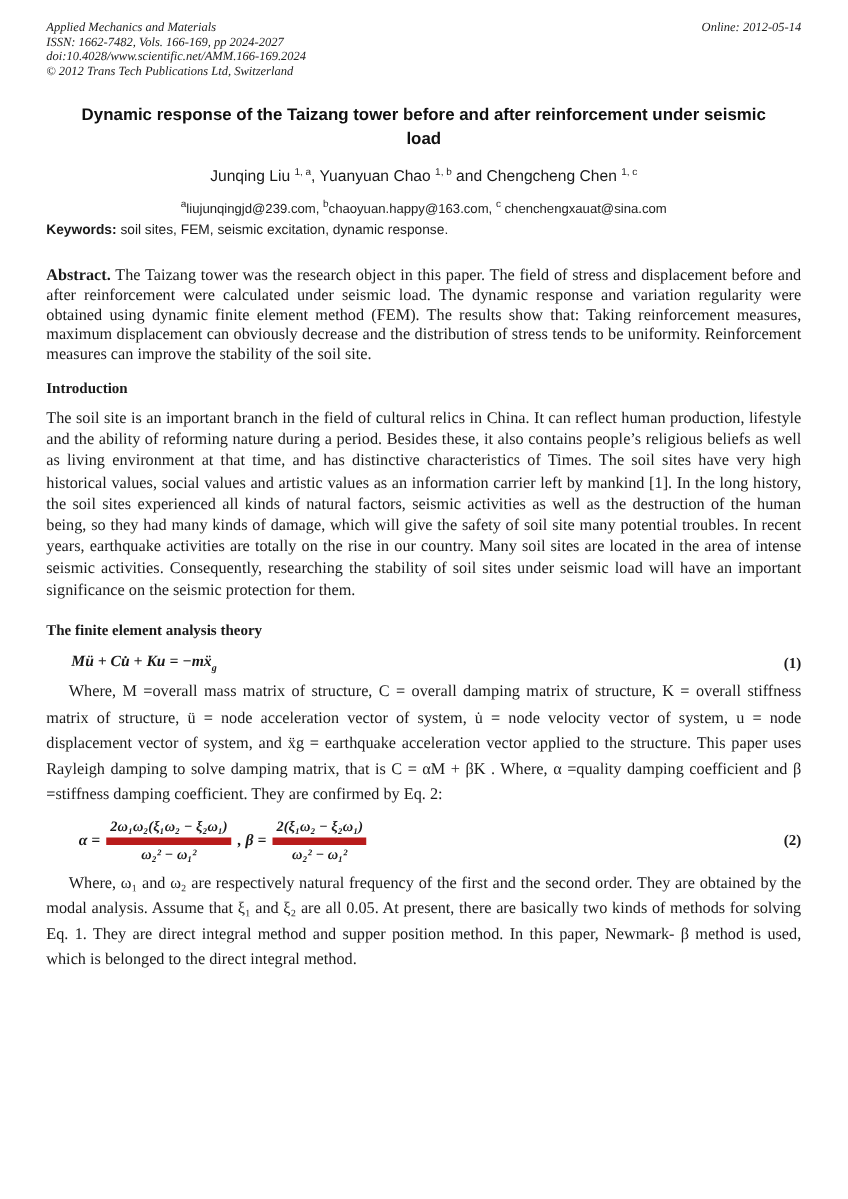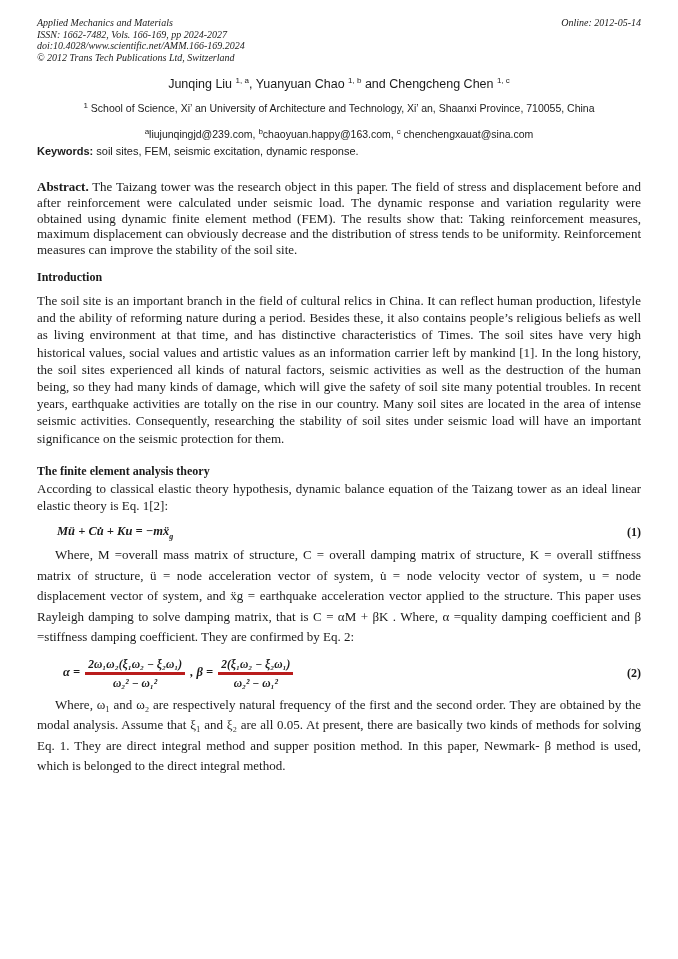--- a/index.html
+++ b/index.html
@@ -73,64 +73,61 @@
   }
   .eq1 { margin-top: 10px; padding-left: 20px; }
   .eq2 { margin-top: 9px; padding-left: 26px; }
   .eq-body { font-style: italic; }
   .eq-body sub { font-size: 8px; font-style: italic; }
   .eq-num { font-style: normal; font-size: 12px; }
   .frac {
     display: inline-block; text-align: center; vertical-align: middle;
     font-size: 11.5px; line-height: 14px; margin: 0 2px;
   }
-  .frac .fnum { display: block; border-bottom: 3px solid #b91c1c; padding: 0 3px 1px 3px; }
+  .frac .fnum { display: block; border-bottom: 6px solid #b91c1c; padding: 0 3px 1px 3px; }
   .frac .fden { display: block; padding-top: 1px; }
 </style>
 </head>
 <body>
 
 <div class="page">
 
   <header class="pg-header">
     <div class="hleft">
       <div>Applied Mechanics and Materials</div>
       <div>ISSN: 1662-7482, Vols. 166-169, pp 2024-2027</div>
       <div>doi:10.4028/www.scientific.net/AMM.166-169.2024</div>
       <div>© 2012 Trans Tech Publications Ltd, Switzerland</div>
     </div>
     <div class="hright">Online: 2012-05-14</div>
   </header>
 
+  <h1 class="title">Dynamic response of the Taizang tower before and after reinforcement under seismic load</h1>
 
   <div class="authors">
     <span>Junqing Liu </span><sup>1, a</sup><span>, </span><span>Yuanyuan Chao </span><sup>1, b</sup><span> and </span><span>Chengcheng Chen </span><sup>1, c</sup>
   </div>
 
-  <div class="affiliation">
-    <sup>1</sup><span> School of Science, Xi’ an University of Architecture and Technology, Xi’ an, Shaanxi Province, 710055, China</span>
-  </div>
 
   <div class="emails">
     <sup>a</sup><span>liujunqingjd@239.com</span><span>, </span><sup>b</sup><span>chaoyuan.happy@163.com</span><span>, </span><sup>c</sup><span> chenchengxauat@sina.com</span>
   </div>
 
   <div class="keywords">
     <span class="kw-label">Keywords:</span><span> soil sites, FEM, seismic excitation, dynamic response.</span>
   </div>
 
   <p class="body-p abstract">
     <span class="abs-label">Abstract.</span><span> The Taizang tower was the research object in this paper. The field of stress and displacement before and after reinforcement were calculated under seismic load. The dynamic response and variation regularity were obtained using dynamic finite element method (FEM). The results show that: Taking reinforcement measures, maximum displacement can obviously decrease and the distribution of stress tends to be uniformity. Reinforcement measures can improve the stability of the soil site.</span>
   </p>
 
   <h2 class="sec-heading h-intro">Introduction</h2>
   <p class="body-p p-intro">The soil site is an important branch in the field of cultural relics in China. It can reflect human production, lifestyle and the ability of reforming nature during a period. Besides these, it also contains people’s religious beliefs as well as living environment at that time, and has distinctive characteristics of Times. The soil sites have very high historical values, social values and artistic values as an information carrier left by mankind [1]. In the long history, the soil sites experienced all kinds of natural factors, seismic activities as well as the destruction of the human being, so they had many kinds of damage, which will give the safety of soil site many potential troubles. In recent years, earthquake activities are totally on the rise in our country. Many soil sites are located in the area of intense seismic activities. Consequently, researching the stability of soil sites under seismic load will have an important significance on the seismic protection for them.</p>
 
   <h2 class="sec-heading h-fem">The finite element analysis theory</h2>
-  <p class="body-p p-fem1">According to classical elastic theory hypothesis, dynamic balance equation of the Taizang tower as an ideal linear elastic theory is Eq. 1[2]:</p>
 
   <div class="equation eq1">
     <span class="eq-body"><span>Mü + Cu̇ + Ku = −mẍ</span><sub>g</sub></span>
     <span class="eq-num">(1)</span>
   </div>
 
   <p class="body-p p-fem2">Where, M =overall mass matrix of structure, C = overall damping matrix of structure, K = overall stiffness matrix of structure, ü = node acceleration vector of system, u̇ = node velocity vector of system, u = node displacement vector of system, and ẍg = earthquake acceleration vector applied to the structure. This paper uses Rayleigh damping to solve damping matrix, that is C = αM + βK . Where, α =quality damping coefficient and β =stiffness damping coefficient. They are confirmed by Eq. 2:</p>
 
   <div class="equation eq2">
     <span class="eq-body">

